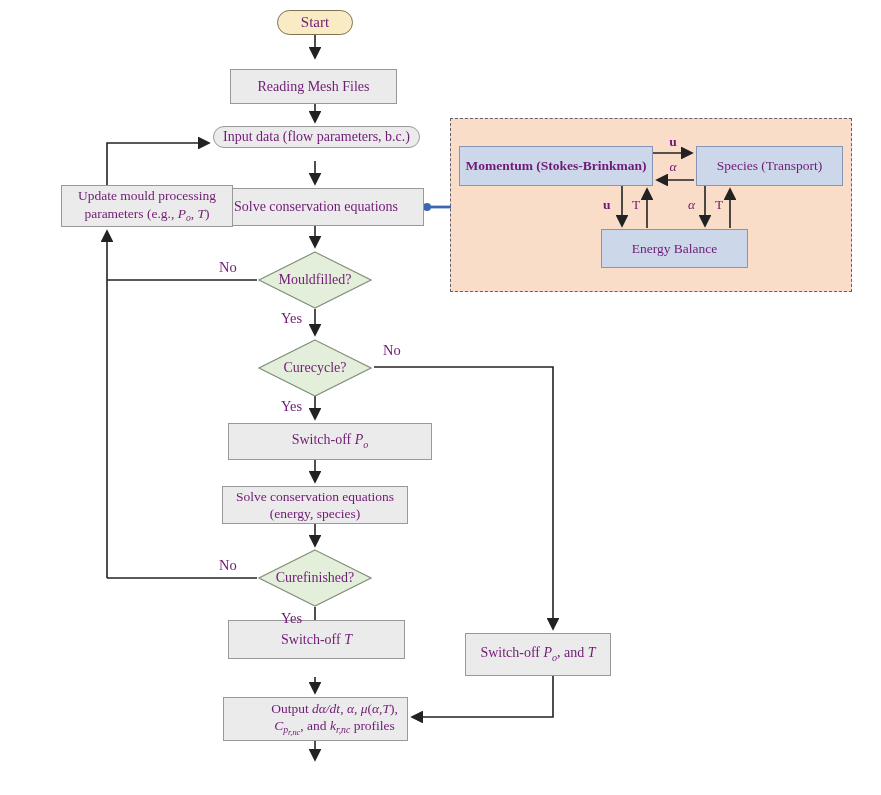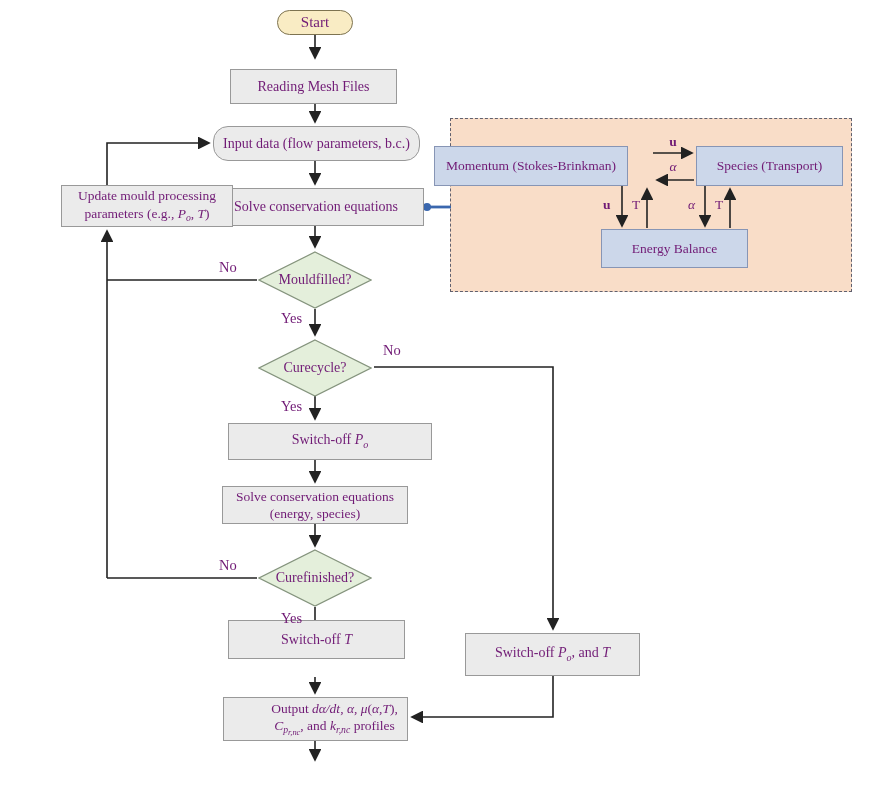--- a/index.html
+++ b/index.html
@@ -89,21 +89,21 @@
   <div class="terminal box" style="left:277px;top:10px;width:76px;height:25px;">
     <span>Start</span>
   </div>
   <div class="terminal box" style="left:277px;top:764px;width:76px;height:24px;margin-top:48px;">
     <span>End</span>
   </div>
 
   <div class="box" style="left:230px;top:62px;width:167px;height:35px;margin-top:7px;">
     <span>Reading Mesh Files</span>
   </div>
-  <div class="box" style="left:213px;top:126px;width:207px;height:35px;border-radius:15px;">
+  <div class="box" style="left:213px;top:126px;width:207px;height:22px;border-radius:15px;">
     <span>Input data (flow parameters, b.c.)</span>
   </div>
   <div class="box" style="left:208px;top:188px;width:216px;height:38px;">
     <span>Solve conservation equations</span>
   </div>
   <div class="box" style="left:228px;top:423px;width:204px;height:37px;">
     <span><span>Switch-off </span><span class="rt-it">P</span><span class="rt-sb">o</span></span>
   </div>
   <div class="box" style="left:222px;top:486px;width:186px;height:38px;font-size:13.5px;">
     <span>Solve conservation equations</span>
@@ -114,21 +114,21 @@
   </div>
   <div class="box" style="left:223px;top:697px;width:185px;height:44px;font-size:13.5px;padding-left:38px;">
     <span><span>Output </span><span class="rt-it">dα/dt</span><span>, </span><span class="rt-it">α</span><span>, </span><span class="rt-it">μ</span><span>(</span><span class="rt-it">α</span><span>,</span><span class="rt-it">T</span><span>),</span></span>
     <span><span class="rt-it">C</span><span class="rt-sb">p</span><span class="rt-sb2">r,nc</span><span>, and </span><span class="rt-it">k</span><span class="rt-sb">r,nc</span><span> profiles</span></span>
   </div>
 
   <div class="box" style="left:21px;top:185px;width:172px;height:42px;font-size:13.5px;margin-left:40px;">
     <span>Update mould processing</span>
     <span><span>parameters (e.g., </span><span class="rt-it">P</span><span class="rt-sb">o</span><span>, </span><span class="rt-it">T</span><span>)</span></span>
   </div>
-  <div class="box" style="left:465px;top:633px;width:175px;height:43px;justify-content:center;">
+  <div class="box" style="left:465px;top:633px;width:146px;height:43px;justify-content:center;">
     <span><span>Switch-off </span><span class="rt-it">P</span><span class="rt-sb">o</span><span>, and </span><span class="rt-it">T</span></span>
   </div>
 
   <div class="diamond" style="left:258px;top:251px;width:114px;height:58px;">
     <svg width="114" height="58" viewBox="0 0 114 58">
       <polygon points="57,1 113,29 57,57 1,29" fill="#e4efdb" stroke="#84937c" stroke-width="1.2"></polygon>
     </svg>
     <div class="dtext">
       <span>Mould</span>
       <span>filled?</span>
@@ -153,21 +153,21 @@
     </div>
   </div>
 
   <div class="elabel" style="left:219px;top:259px;">No</div>
   <div class="elabel" style="left:281px;top:310px;">Yes</div>
   <div class="elabel" style="left:383px;top:342px;">No</div>
   <div class="elabel" style="left:281px;top:398px;">Yes</div>
   <div class="elabel" style="left:219px;top:557px;">No</div>
   <div class="elabel" style="left:281px;top:610px;">Yes</div>
 
-  <div class="iblue" style="left:434px;top:146px;width:194px;height:40px;">
+  <div class="iblue" style="left:459px;top:146px;width:194px;height:40px;font-weight:bold;">
     <span>Momentum (Stokes-Brinkman)</span>
   </div>
   <div class="iblue" style="left:696px;top:146px;width:147px;height:40px;">
     <span>Species (Transport)</span>
   </div>
   <div class="iblue" style="left:601px;top:229px;width:147px;height:39px;">
     <span>Energy Balance</span>
   </div>
 
   <div class="ilabel bold" style="left:653px;top:134px;width:40px;text-align:center;">u</div>

